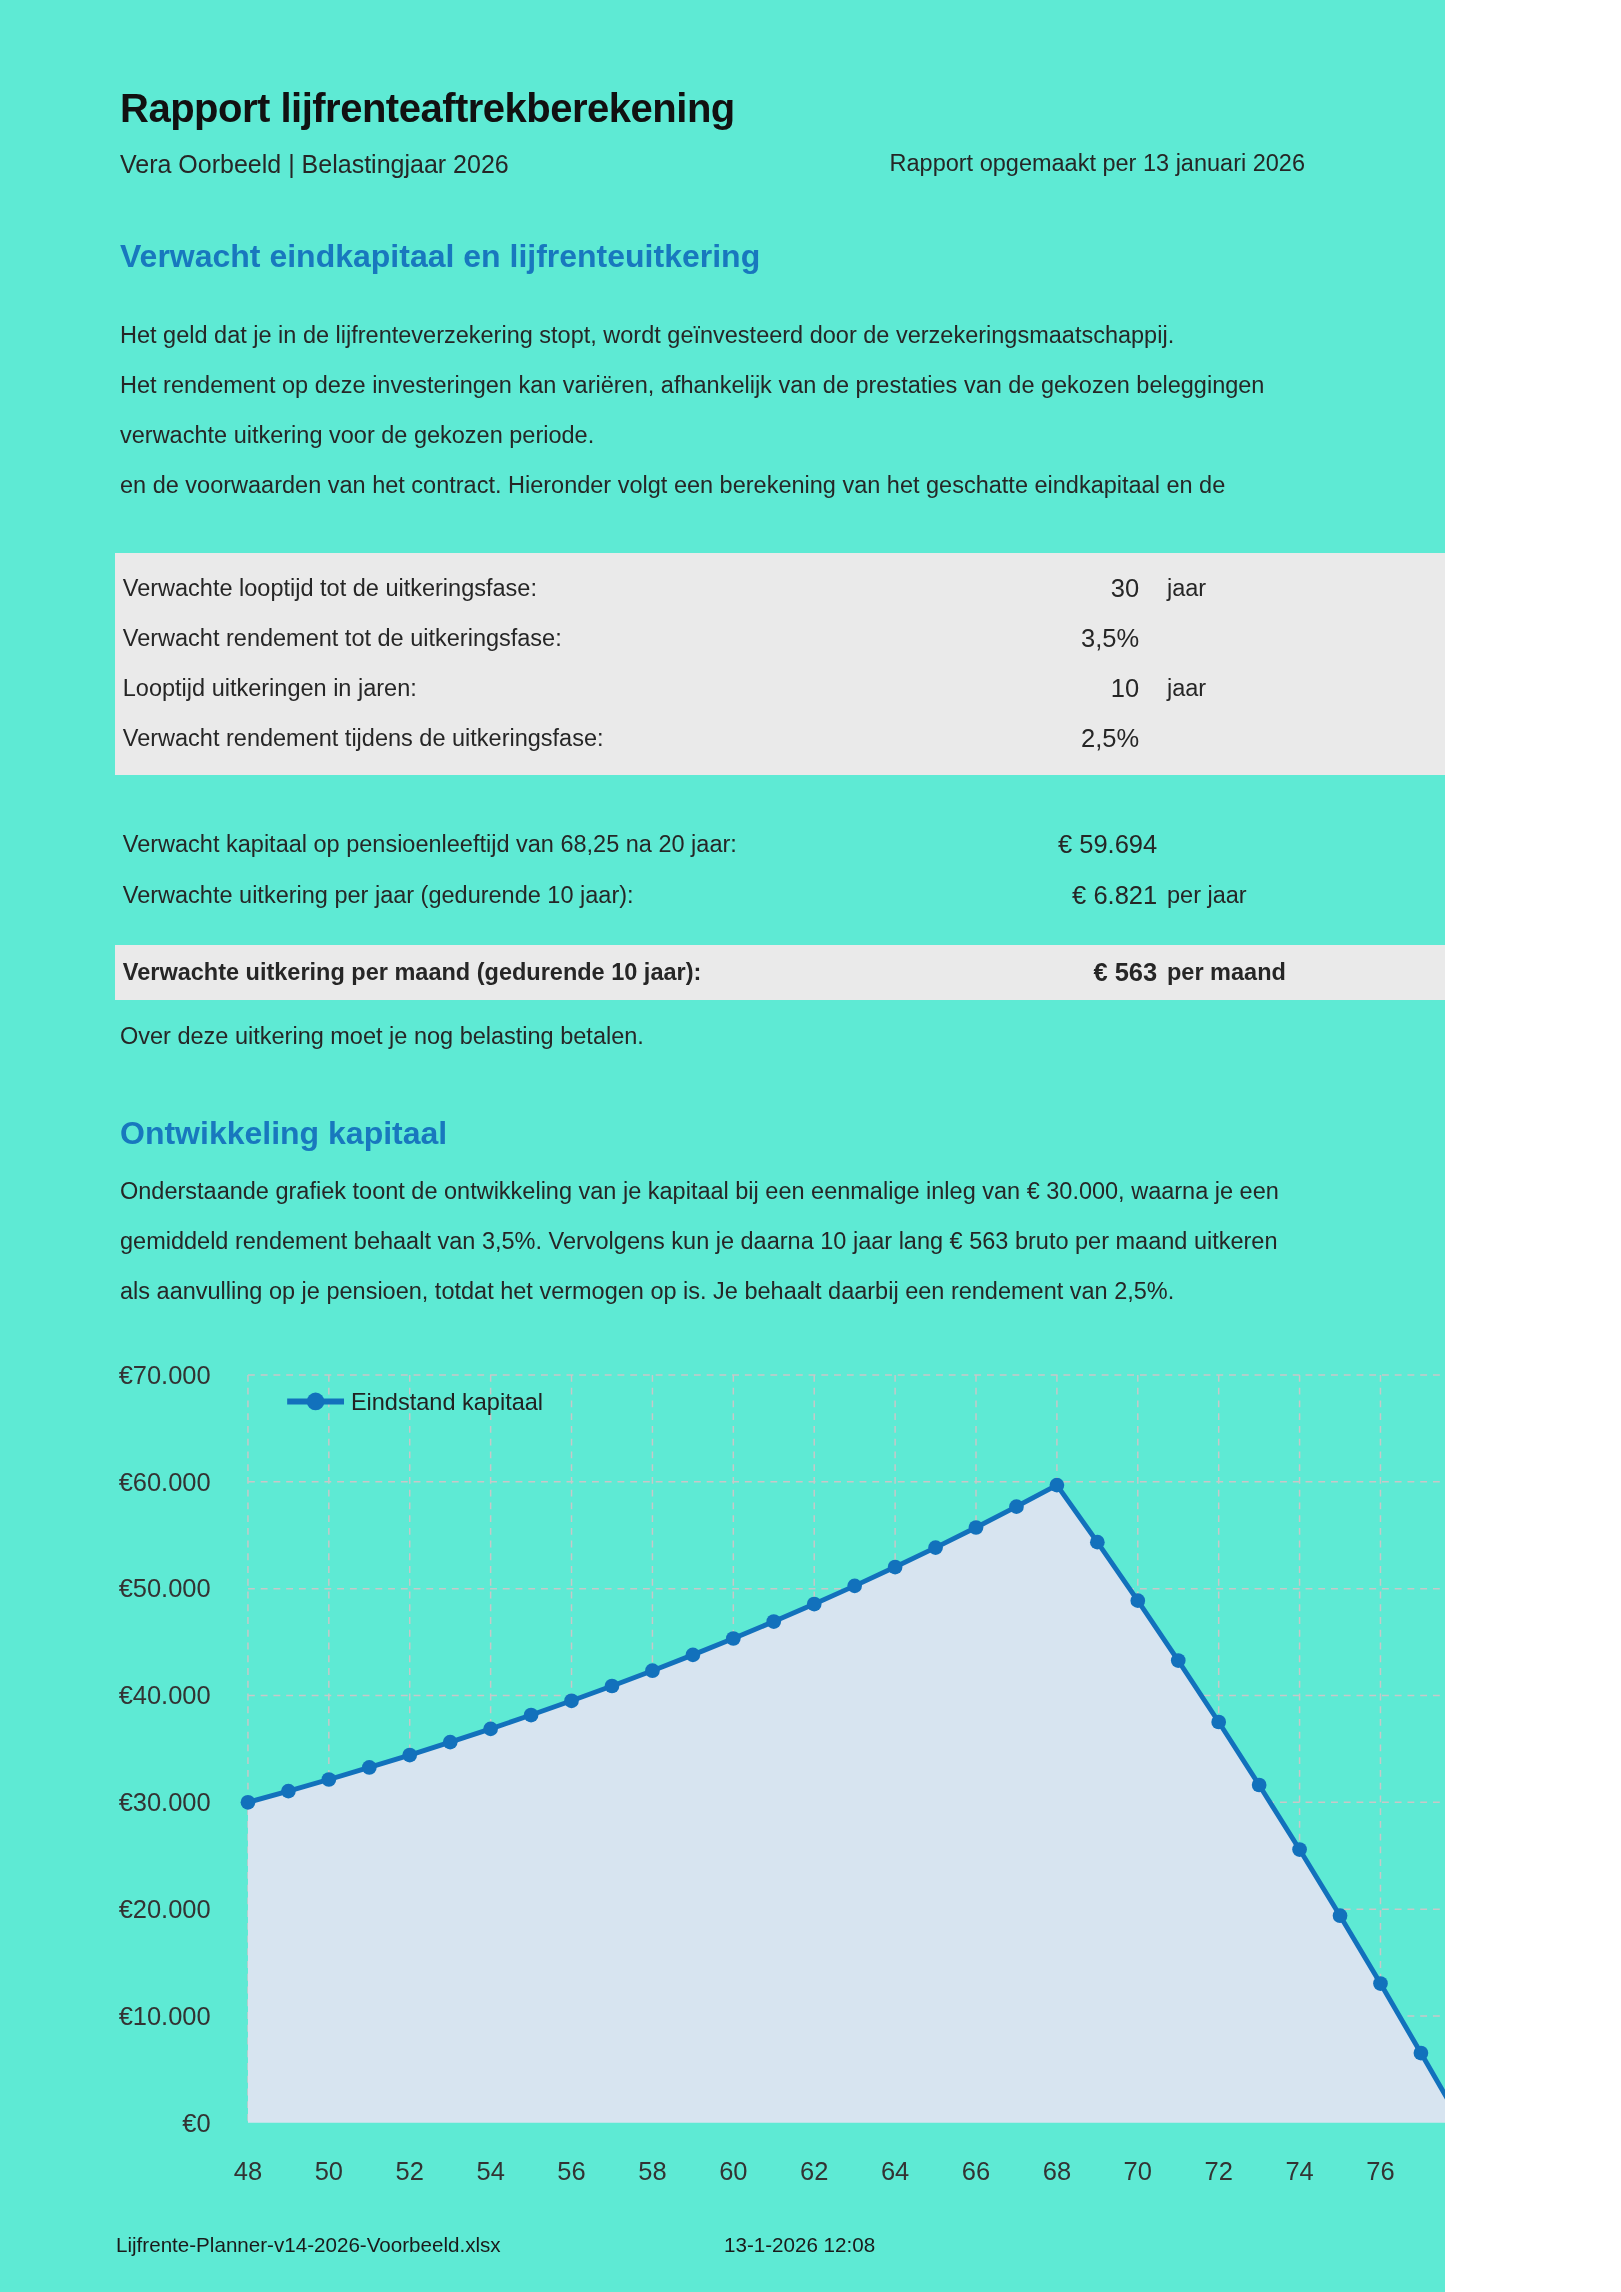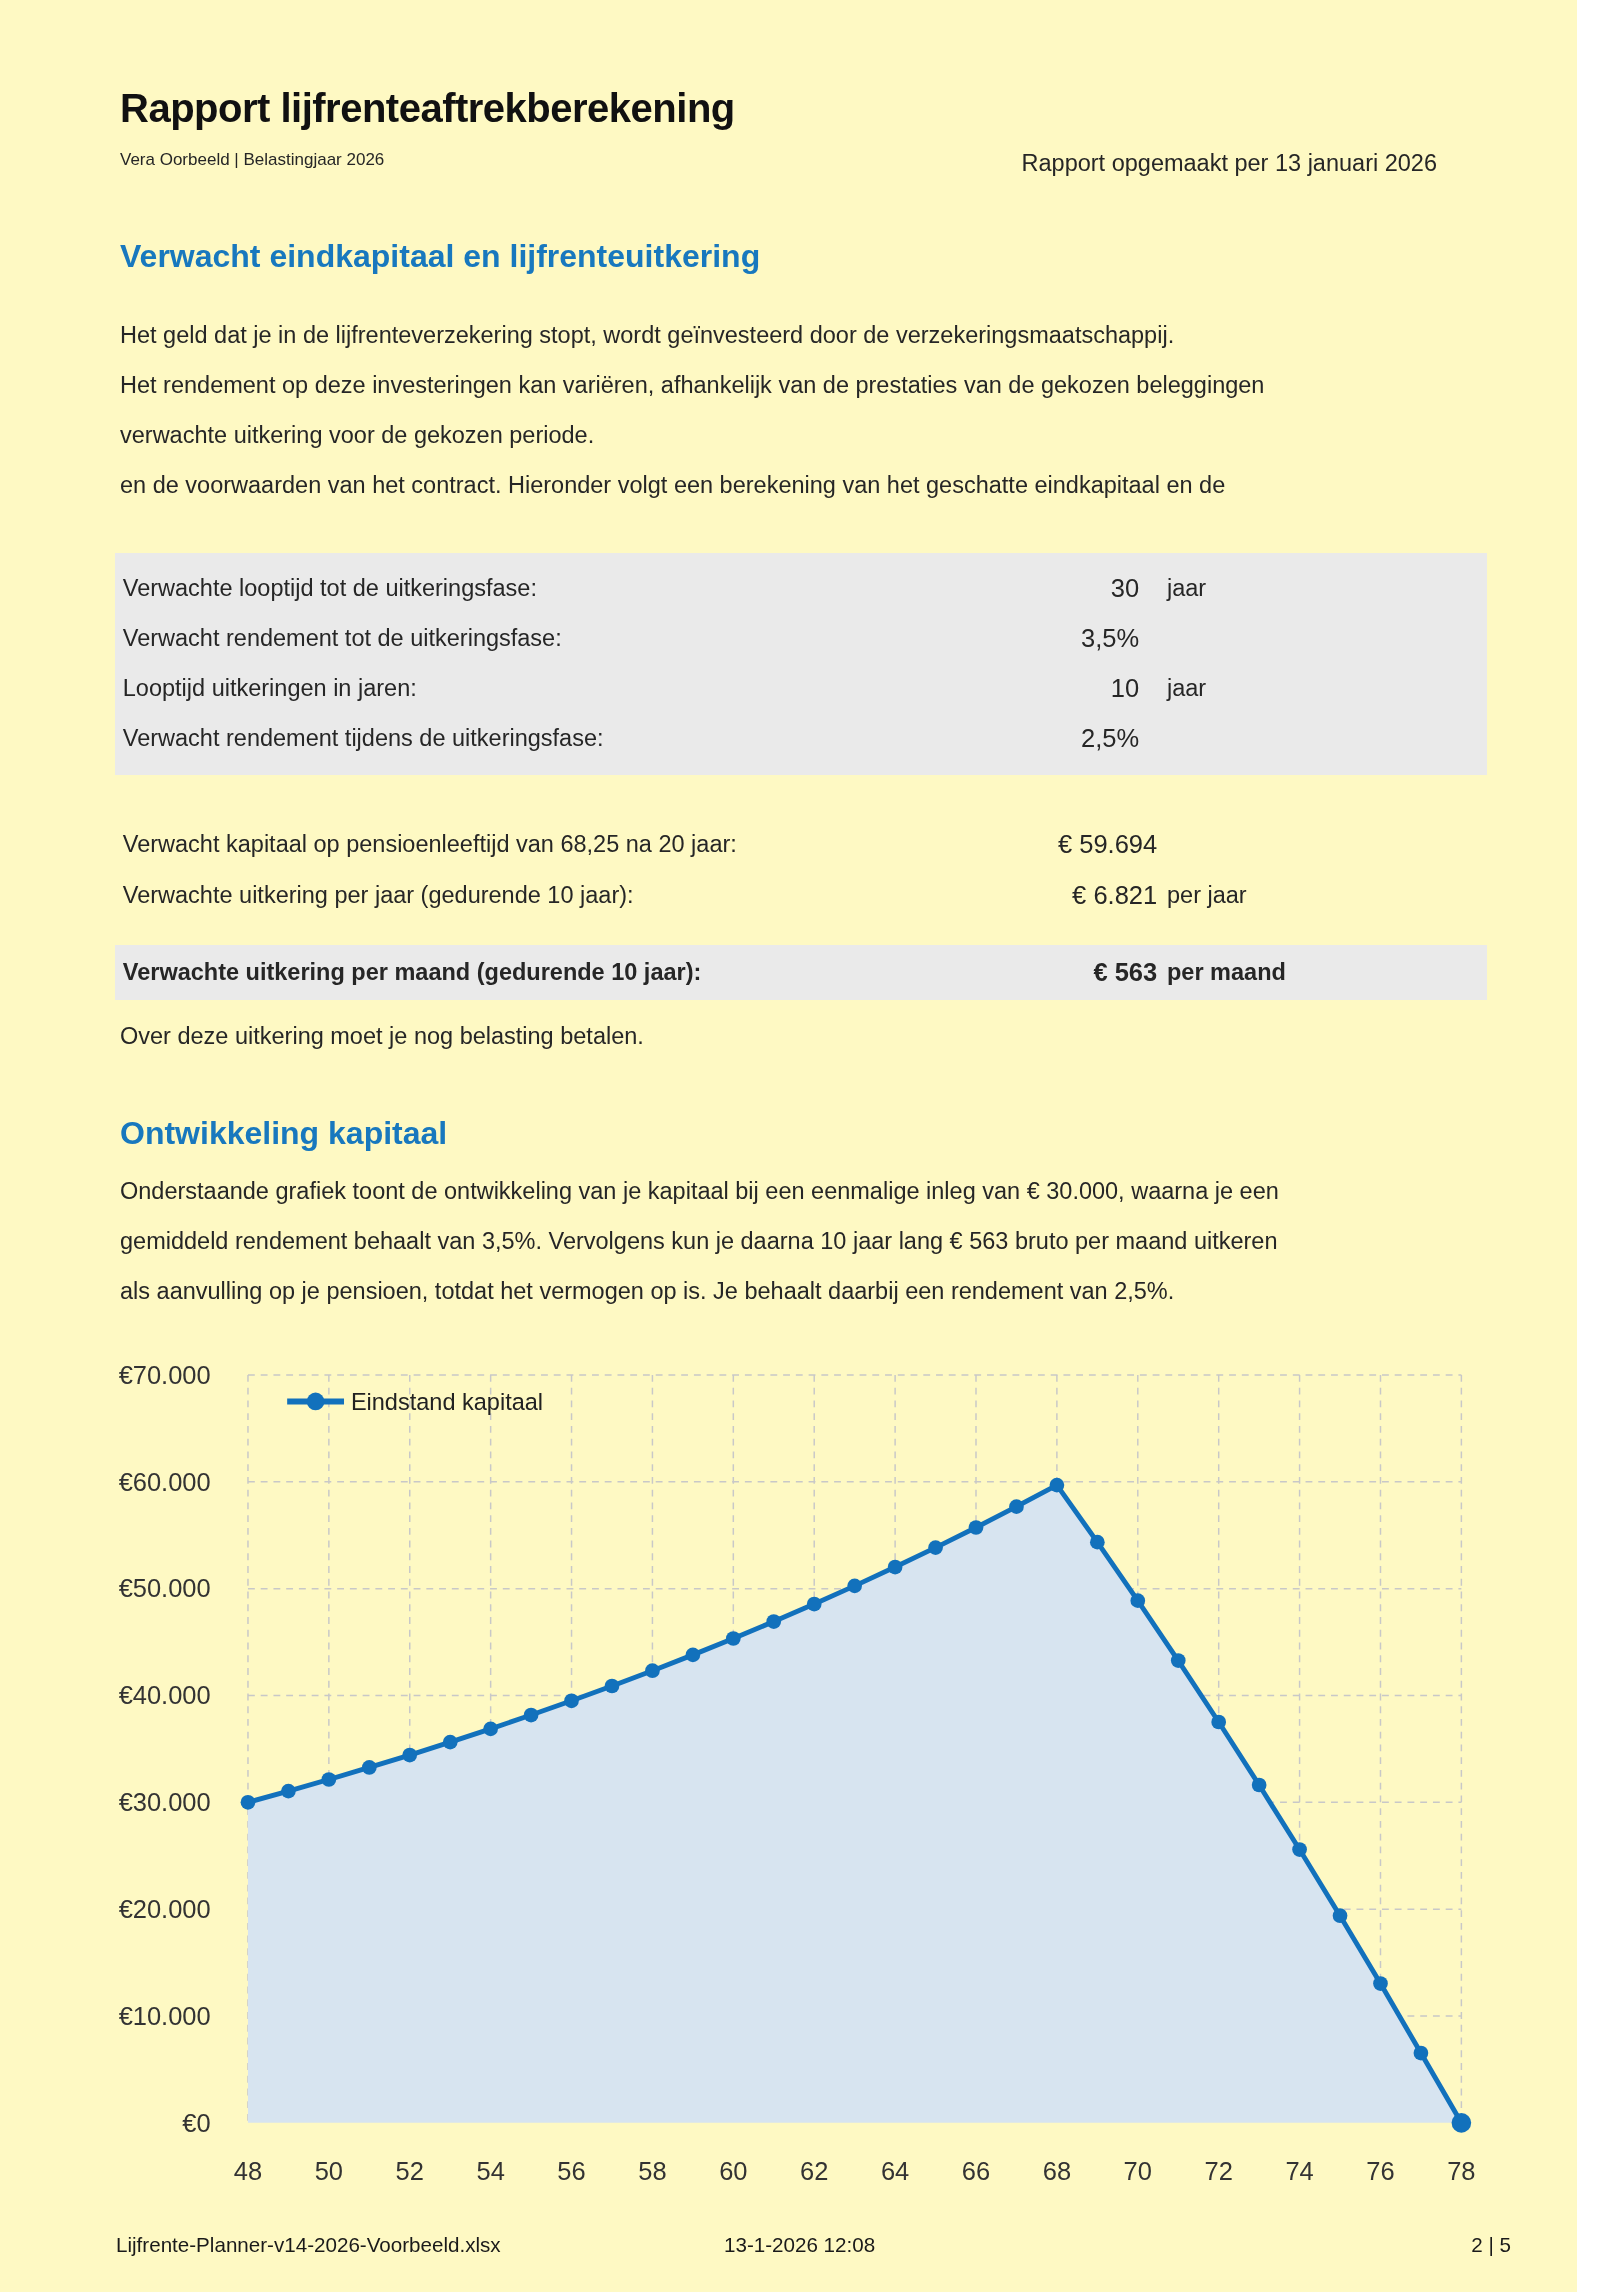--- a/index.html
+++ b/index.html
@@ -1,30 +1,30 @@
 <!DOCTYPE html>
 <html><head>
 <meta charset="utf-8">
 <style>
   html,body{margin:0;padding:0;background:#fff;}
   .page{
     position:relative;
-    width:1577px;height:2293px;
-    background:#fef9c3;
+    width:1445px;height:2293px;
+    background:#5eead4;
     font-family:"Liberation Sans", sans-serif;
     color:#262626;
     overflow:hidden;
   }
   .abs{position:absolute;}
   .page-title{
     left:120px;top:86px;
     font-size:40px;font-weight:700;color:#111;
     letter-spacing:-0.5px;
   }
-  .subtitle-left{left:120px;top:150px;font-size:17px;}
+  .subtitle-left{left:120px;top:150px;font-size:25px;}
   .subtitle-right{top:150px;right:140px;font-size:23.5px;text-align:right;}
   .h2{
     left:120px;
     font-size:32px;font-weight:700;color:#1878BE;
   }
   .h2-1{top:238px;}
   .h2-2{top:1115px;}
   .para{left:120px;font-size:23.5px;line-height:50px;}
   .para-1{top:310px;}
   .para-2{top:1166px;}

